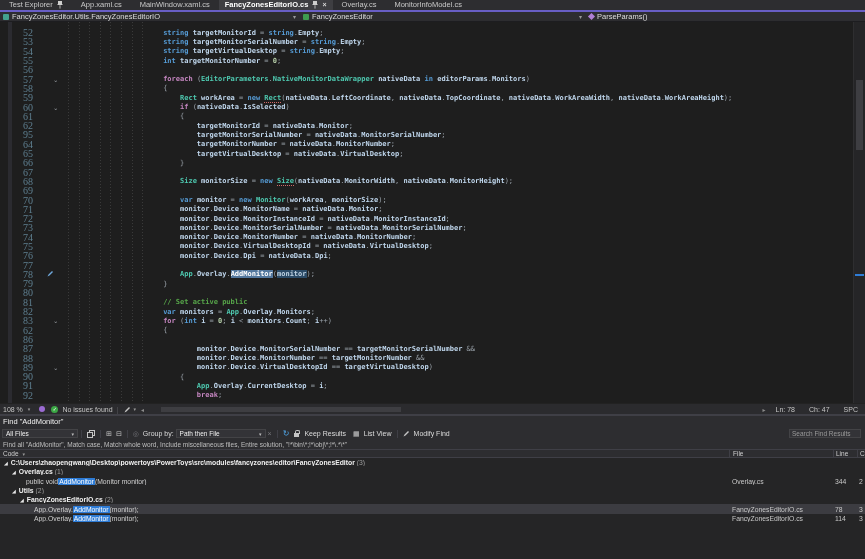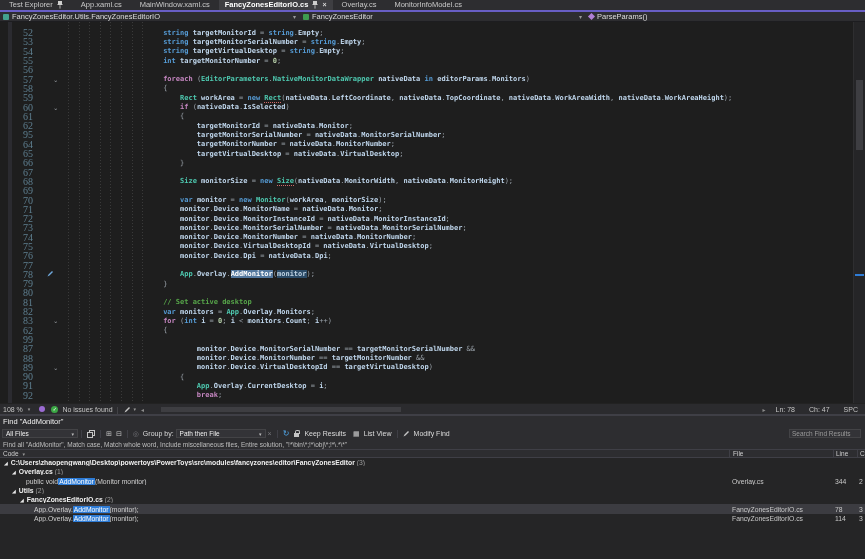--- a/index.html
+++ b/index.html
@@ -316,39 +316,39 @@
           <span class="codepre"><span>                        </span><span class="p">}</span></span>
         </div>
         <div class="cl">
           <span class="ln">80</span>
           <span class="fold"></span>
           <span class="codepre"><span></span></span>
         </div>
         <div class="cl">
           <span class="ln">81</span>
           <span class="fold"></span>
-          <span class="codepre"><span>                        </span><span class="m">// Set active desktop</span></span>
+          <span class="codepre"><span>                        </span><span class="m">// Set active public</span></span>
         </div>
         <div class="cl">
           <span class="ln">82</span>
           <span class="fold"></span>
           <span class="codepre"><span>                        </span><span class="k">var</span><span class="p"> </span><span class="i">monitors</span><span class="p"> = </span><span class="t">App</span><span class="p">.</span><span class="i">Overlay</span><span class="p">.</span><span class="i">Monitors</span><span class="p">;</span></span>
         </div>
         <div class="cl">
           <span class="ln">83</span>
           <span class="fold">⌄</span>
           <span class="codepre"><span>                        </span><span class="c">for</span><span class="p"> (</span><span class="k">int</span><span class="p"> </span><span class="i">i</span><span class="p"> = </span><span class="n">0</span><span class="p">; </span><span class="i">i</span><span class="p"> &lt; </span><span class="i">monitors</span><span class="p">.</span><span class="i">Count</span><span class="p">; </span><span class="i">i</span><span class="p">++)</span></span>
         </div>
         <div class="cl">
           <span class="ln">62</span>
           <span class="fold"></span>
           <span class="codepre"><span>                        </span><span class="p">{</span></span>
         </div>
         <div class="cl">
-          <span class="ln">99</span>
+          <span class="ln">86</span>
           <span class="fold"></span>
         </div>
         <div class="cl">
           <span class="ln">87</span>
           <span class="fold"></span>
           <span class="codepre"><span>                                </span><span class="i">monitor</span><span class="p">.</span><span class="i">Device</span><span class="p">.</span><span class="i">MonitorSerialNumber</span><span class="p"> == </span><span class="i">targetMonitorSerialNumber</span><span class="p"> &amp;&amp;</span></span>
         </div>
         <div class="cl">
           <span class="ln">88</span>
           <span class="fold"></span>

